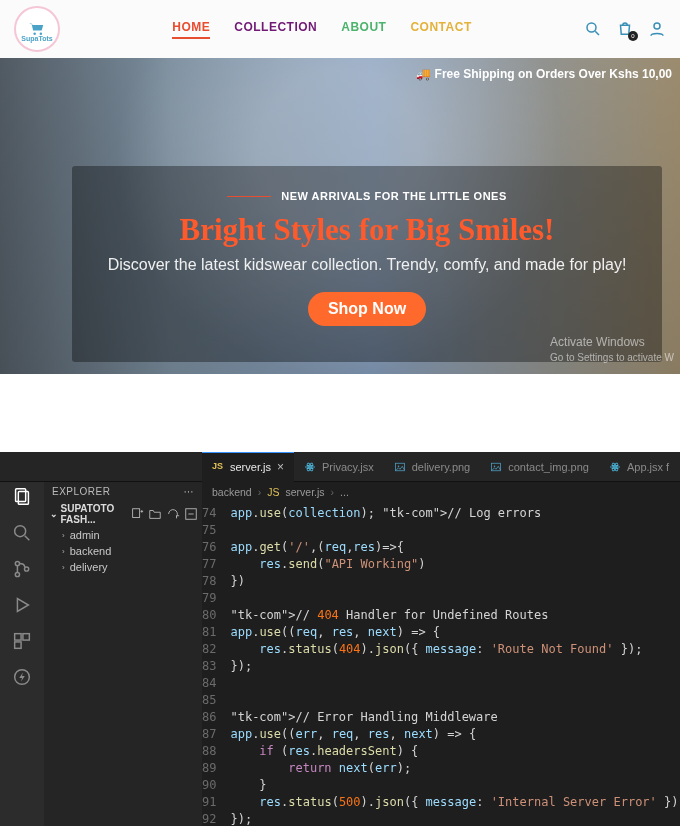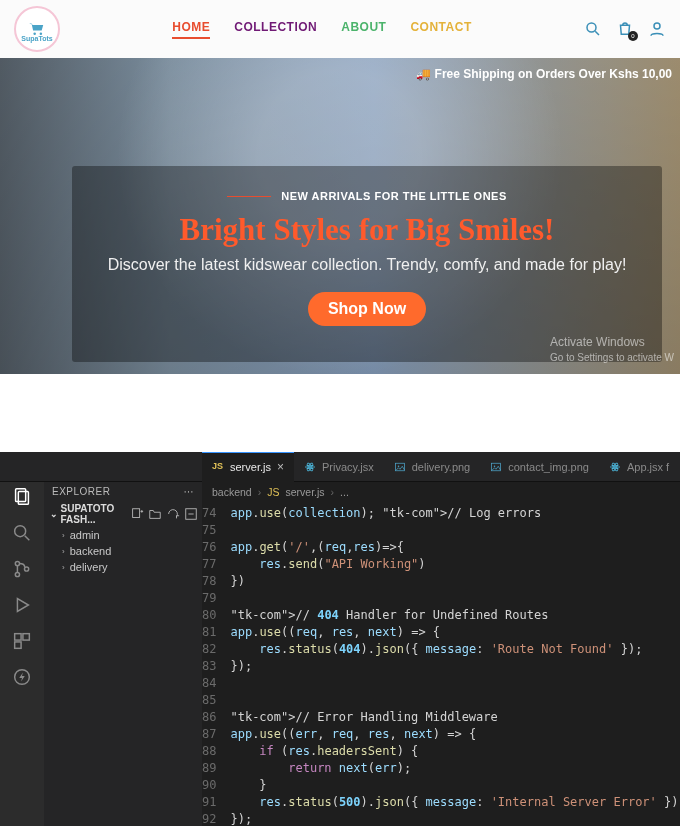--- a/index.html
+++ b/index.html
@@ -132,21 +132,21 @@
     flex:1; display:flex; font-family: Consolas, Menlo, monospace; font-size:12px; line-height:17px;
     overflow:hidden;
   }
   .gutter{ width:34px; text-align:right; color:#6b6b6b; padding:3px 8px 0 0; }
   .lines{ flex:1; padding:3px 0 0 6px; white-space:pre; color:#d4d4d4; }
 
   .tk-var{ color:#9cdcfe; }
   .tk-fn { color:#dcdcaa; }
   .tk-kw { color:#c586c0; }
   .tk-str{ color:#ce9178; }
-  .tk-num{ color:#7dd3fc;font-weight:bold; }
+  .tk-num{ color:#f97316; }
 </style>
 </head>
 <body>
 
 <div class="site">
   <div class="site-header">
     <div class="logo">
       <svg class="cart-icon" width="20" height="14" viewBox="0 0 24 18">
           <path fill="currentColor" d="M2 2h3l2 9h11l2-7H7"></path>
           <circle cx="9" cy="15" r="1.6" fill="currentColor"></circle>

